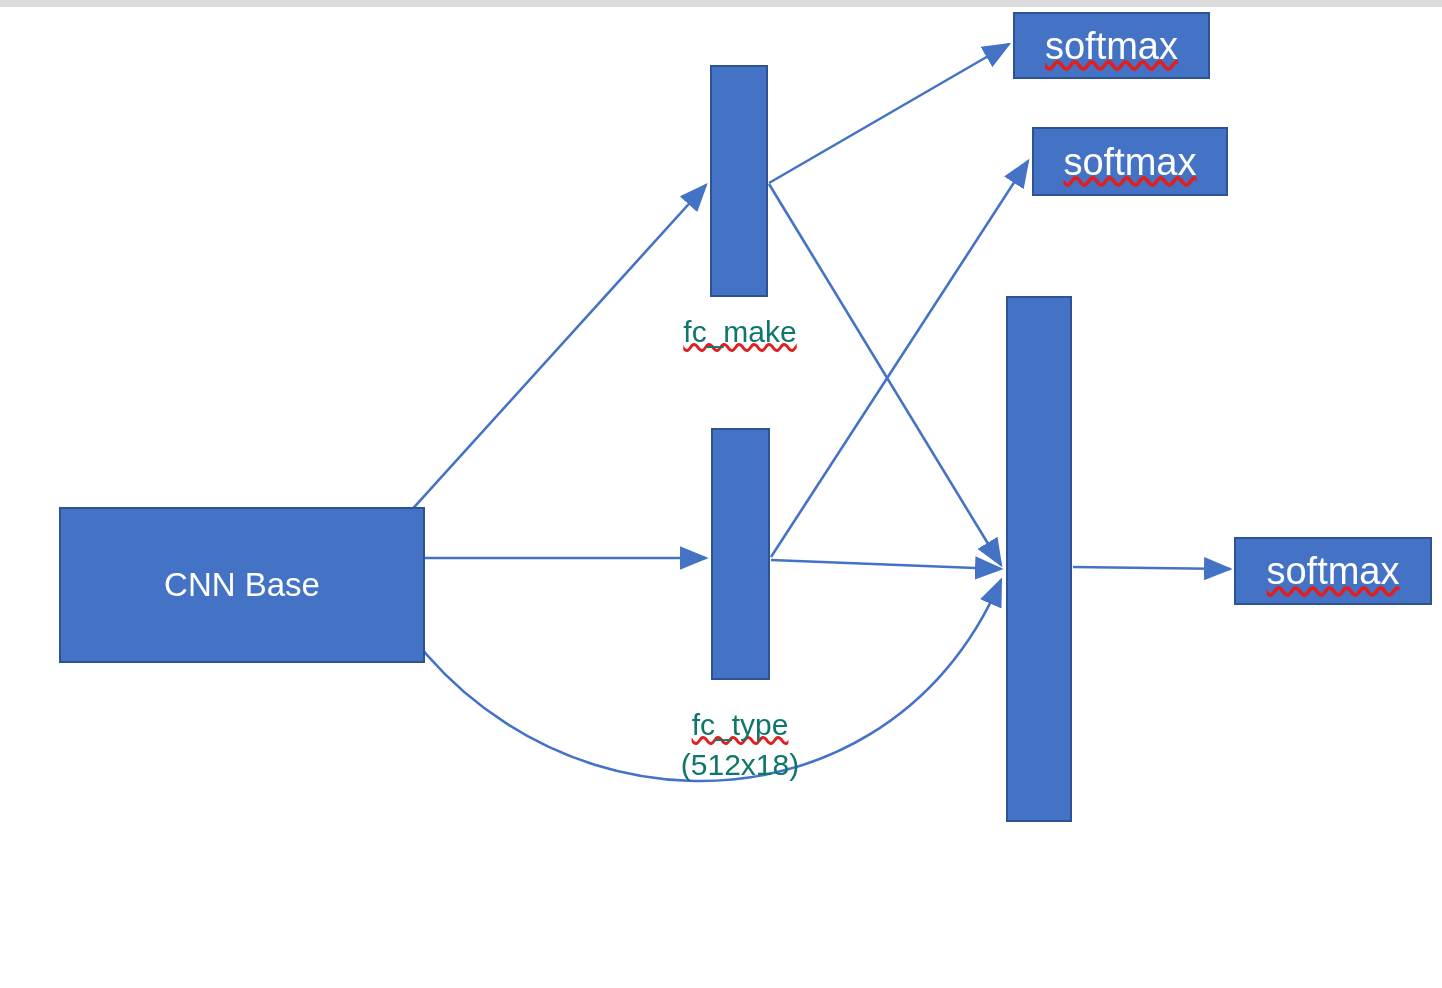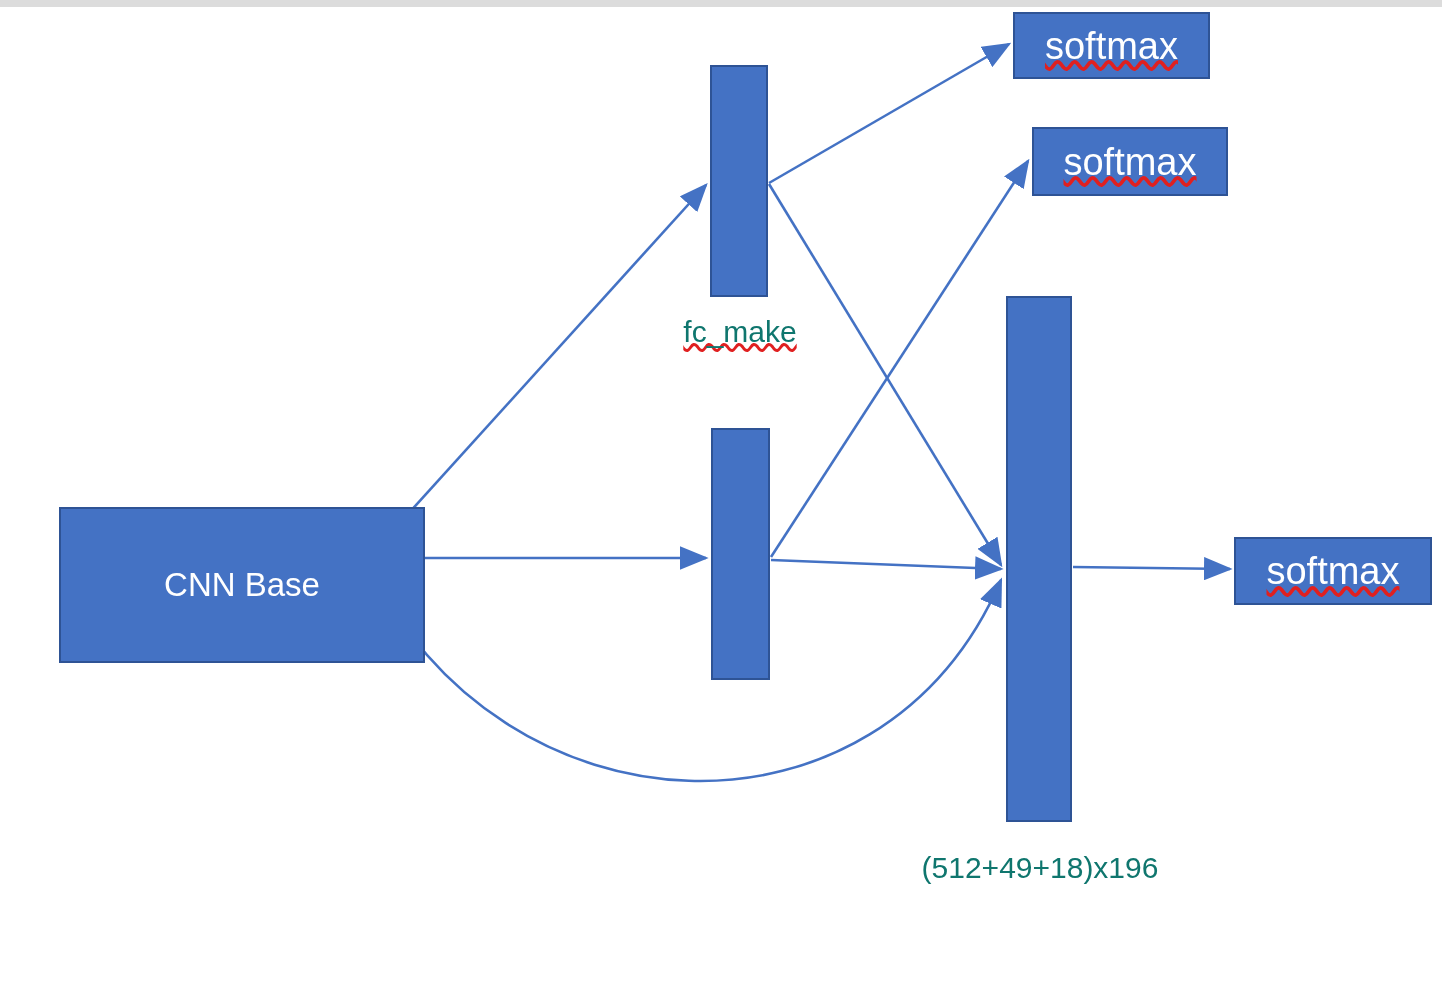--- a/index.html
+++ b/index.html
@@ -200,18 +200,21 @@
   </div>
 
   <div class="block softmax" id="softmax-model">
     <span>softmax</span>
   </div>
 
   <div class="caption" id="cap-fc-make">
     <div><span class="name">fc_make</span></div>
   </div>
 
+  <div class="caption" id="cap-fc-type">
+    <div><span class="name">fc_type</span></div>
+    <div>(512x18)</div>
+  </div>
 
   <div class="caption" id="cap-fc-model">
-    <div>(512+49+18)x196</div>
   </div>
 
 </div>
 
 </body></html>

